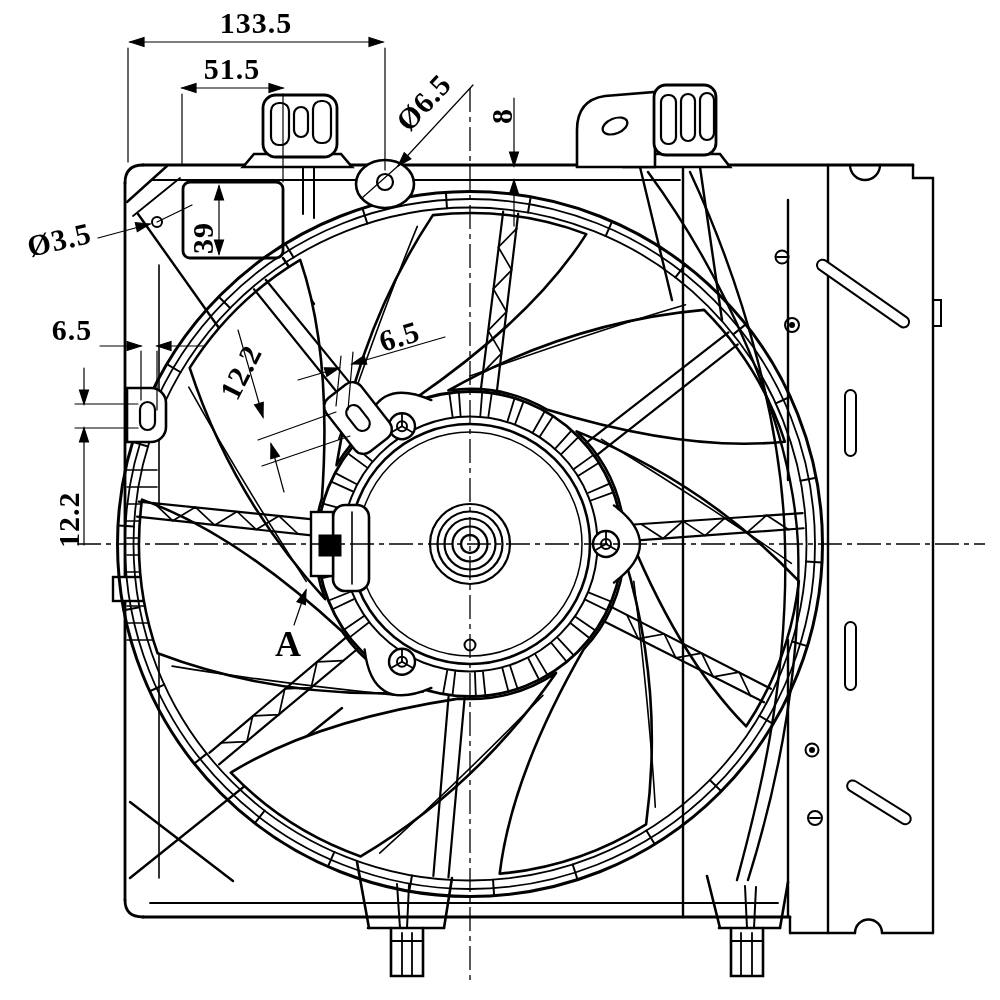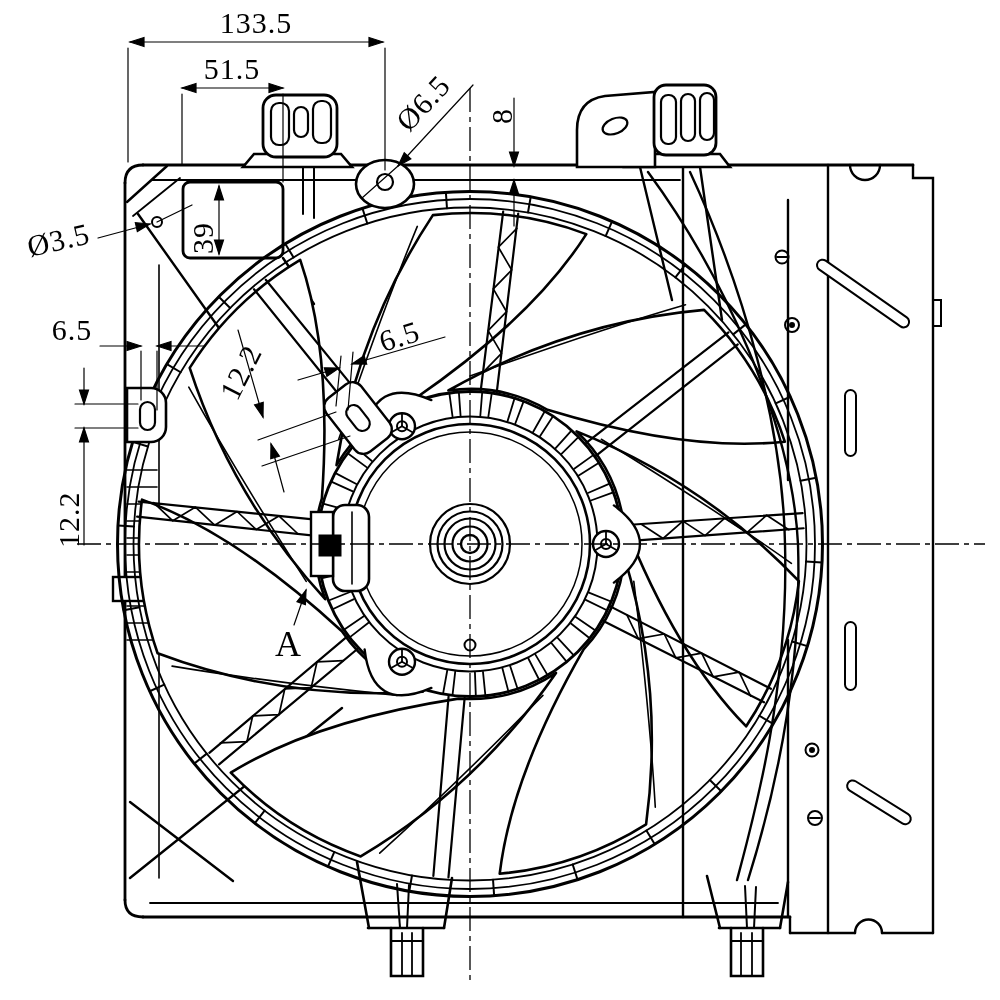--- a/index.html
+++ b/index.html
@@ -1,16 +1,16 @@
 <!DOCTYPE html>
 <html><head>
 <meta charset="utf-8">
 <style>
   html,body{margin:0;padding:0;background:#ffffff;}
-  .stage{width:1000px;height:1000px;position:relative;background:#fff;overflow:hidden;}
+  .stage{width:1000px;height:1000px;position:relative;background:#fff;overflow:hidden;font-weight:bold;}
   svg{display:block;}
   svg line, svg path, svg rect, svg circle, svg ellipse, svg polyline{vector-effect:none;}
   text{font-family:"Liberation Serif","DejaVu Serif",serif;fill:#000;}
   .dimtxt{font-size:30px;letter-spacing:1px;}
   .marktxt{font-size:36px;}
 </style>
 </head>
 <body>
 
 <div class="stage">

